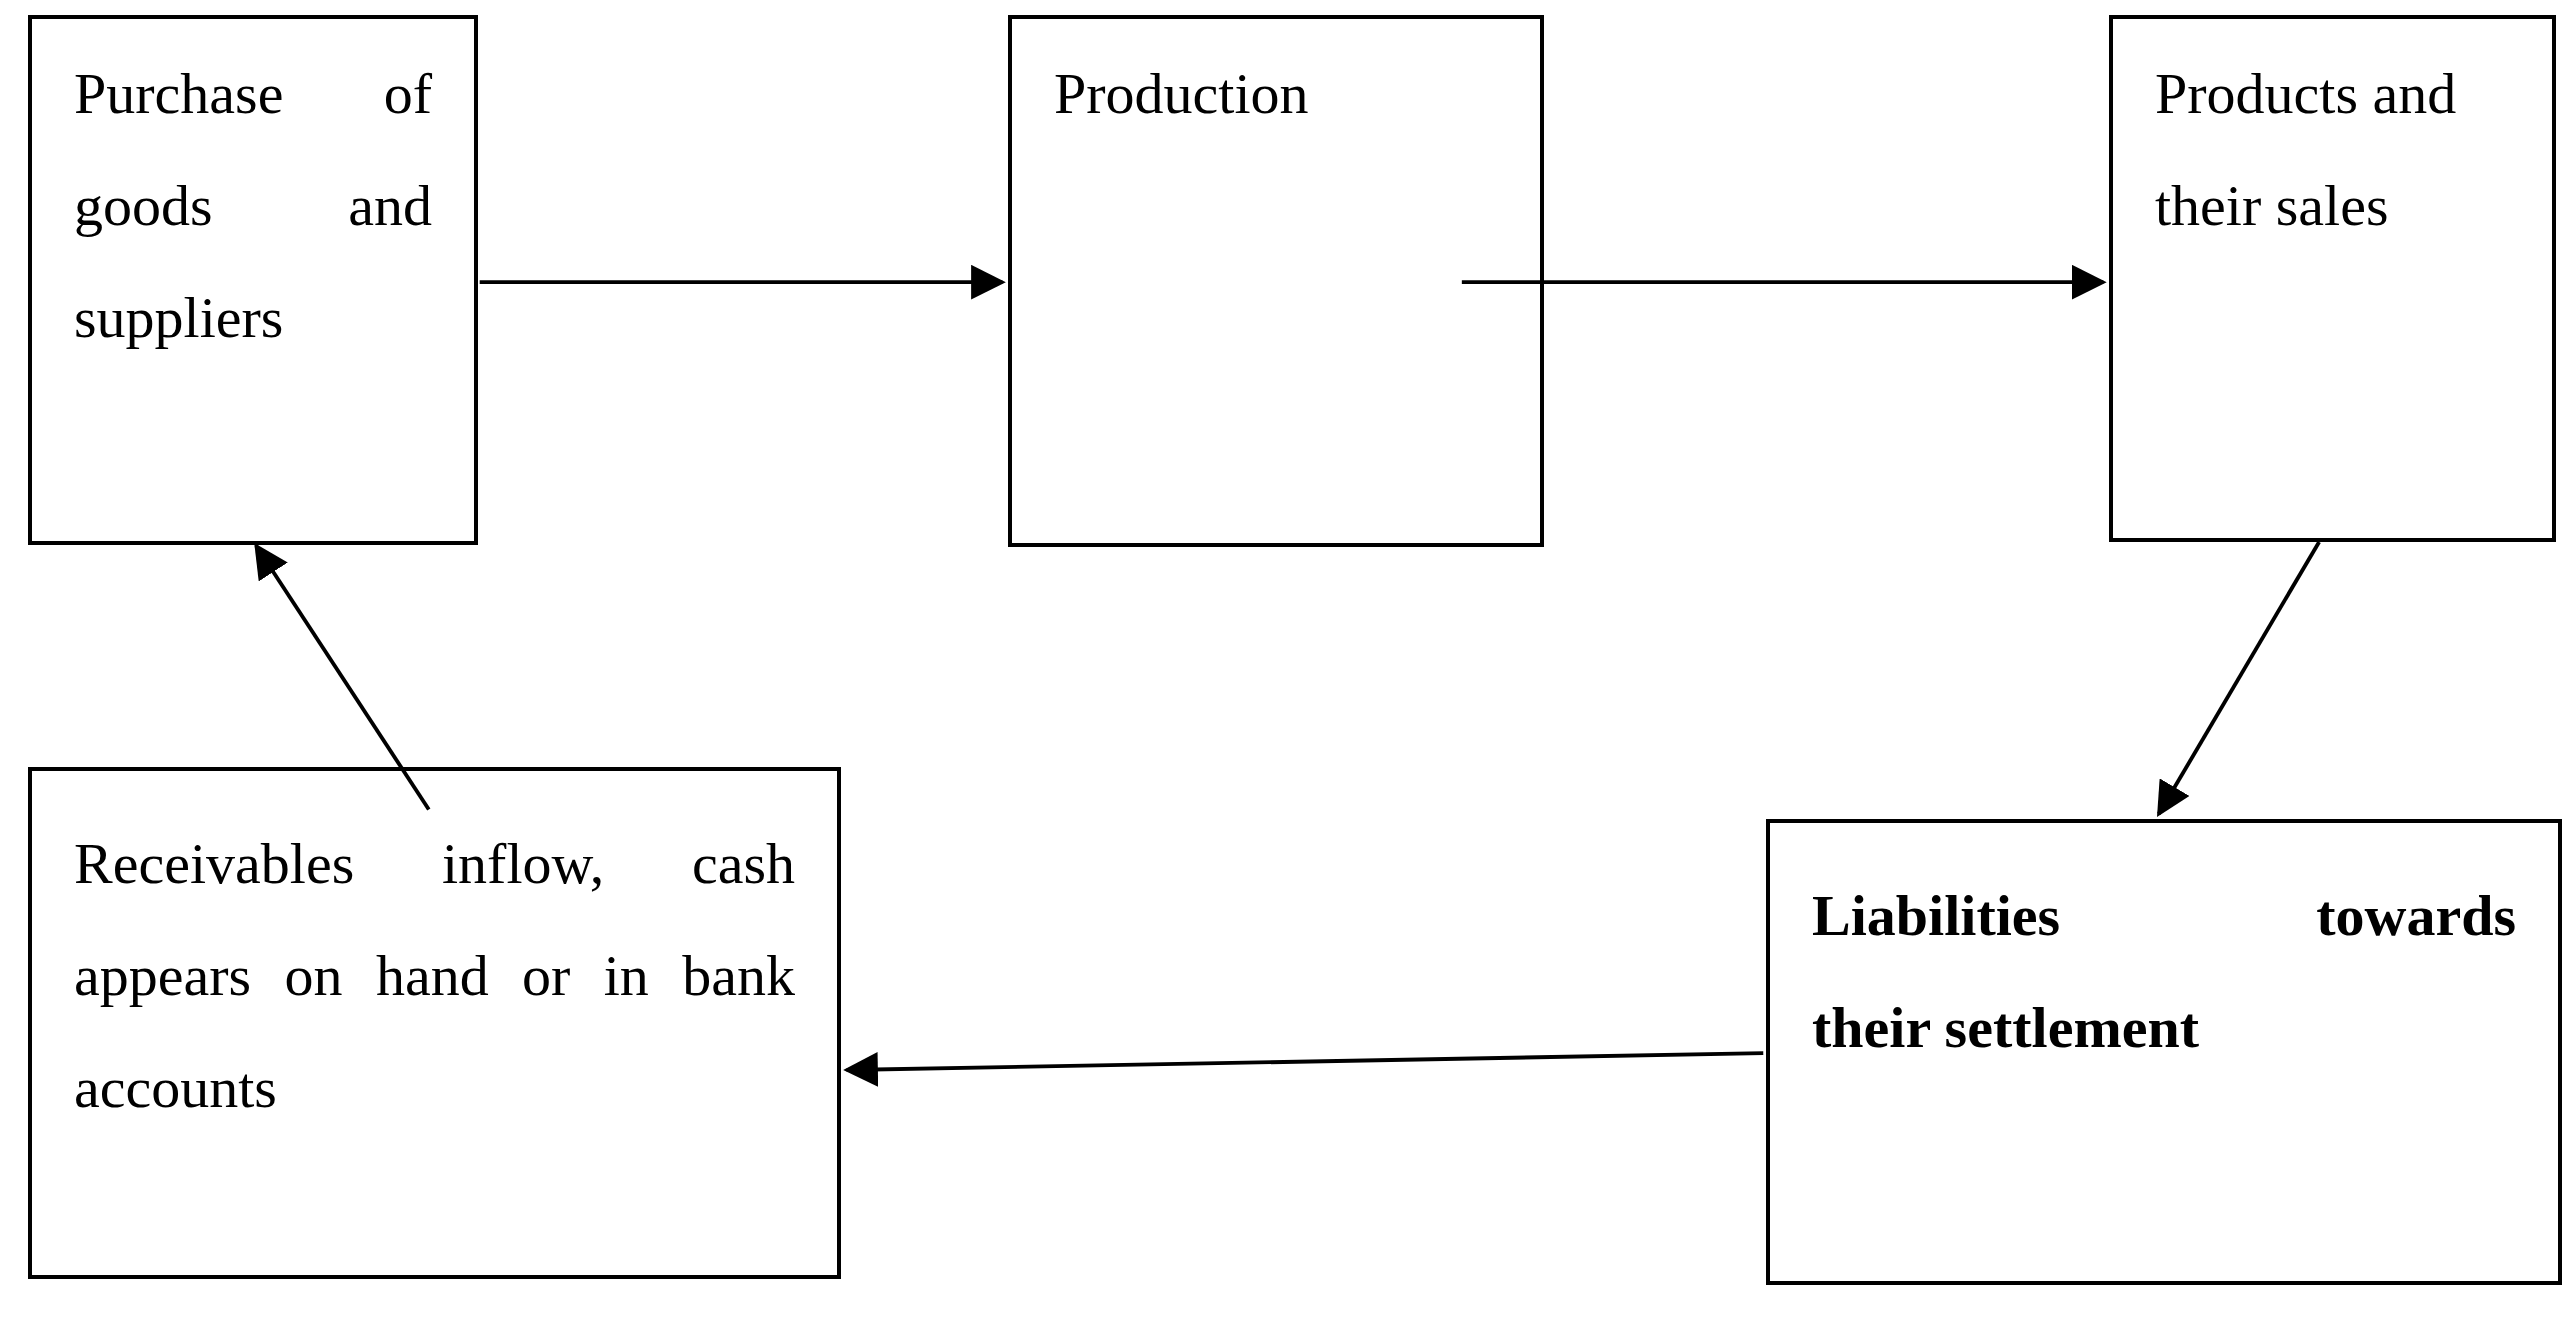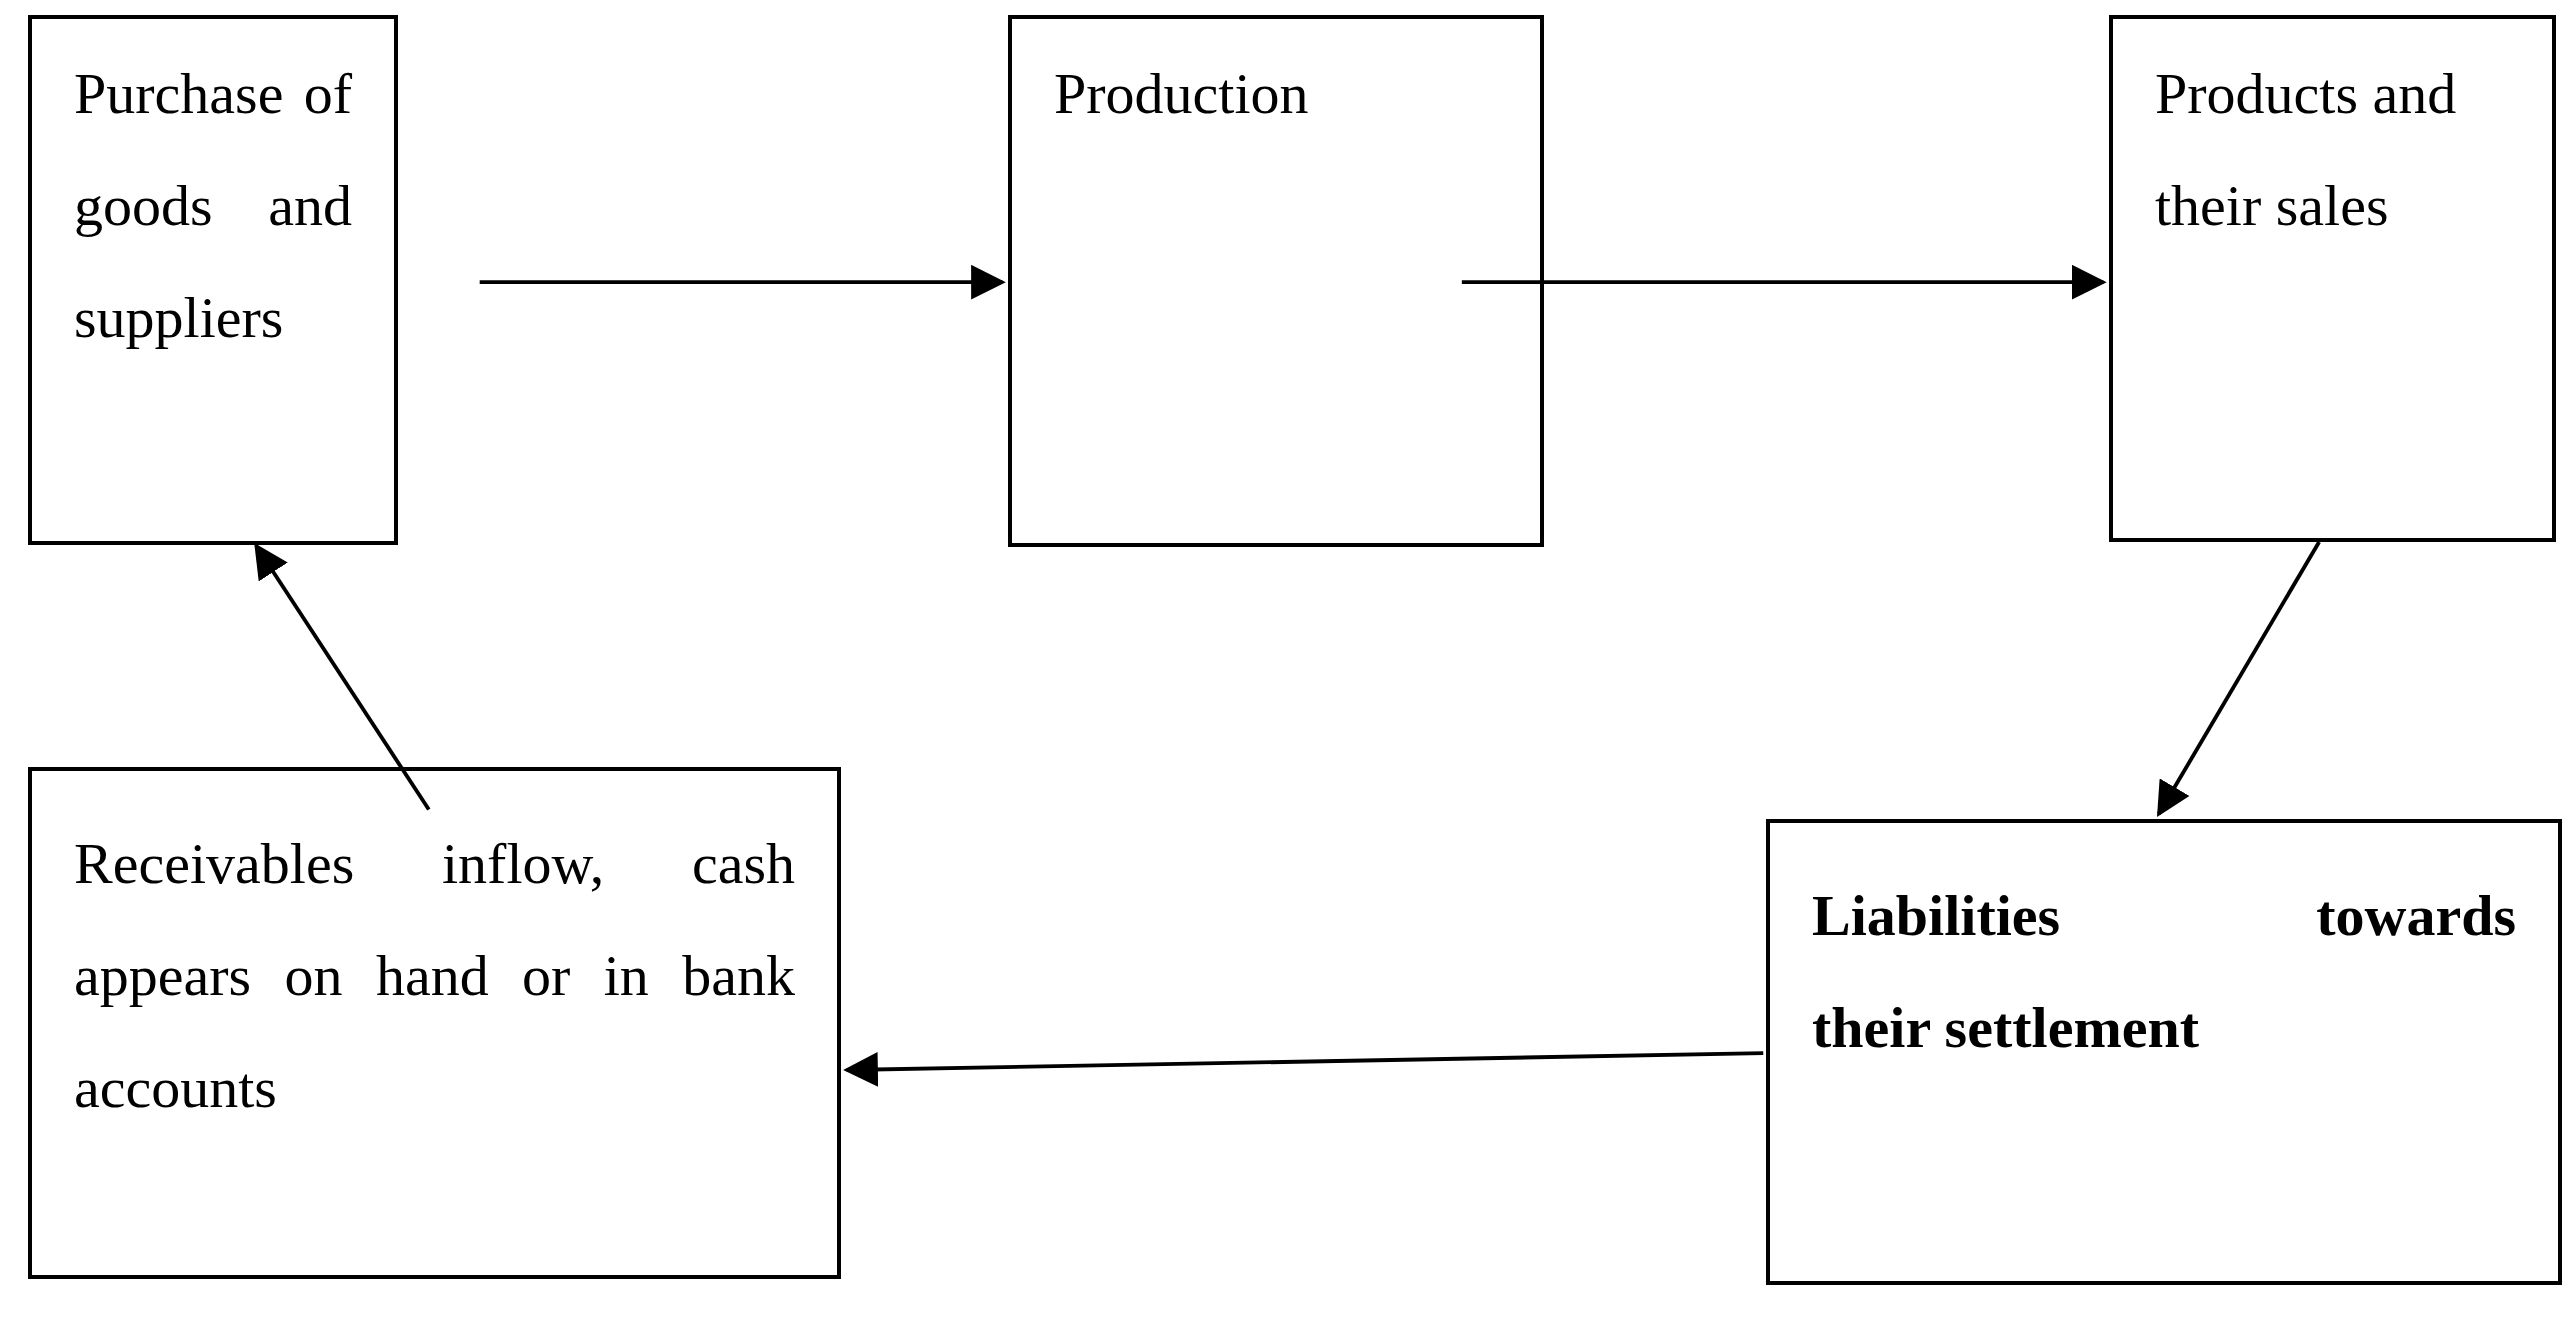--- a/index.html
+++ b/index.html
@@ -40,21 +40,21 @@
     height: 1336px;
     pointer-events: none;
   }
   .connectors line { stroke: #000000; stroke-width: 5; }
 </style>
 </head>
 <body>
 
 <div class="canvas">
 
-  <div class="node" style="left:28px; top:15.4px; width:370px; height:530px;">
+  <div class="node" style="left:28px; top:15.4px; width:450px; height:530px;">
     <span class="ln just">Purchase of</span>
     <span class="ln just">goods and</span>
     <span class="ln">suppliers</span>
   </div>
 
   <div class="node" style="left:1008px; top:15.4px; width:536px; height:532px;">
     <span class="ln">Production</span>
   </div>
 
   <div class="node" style="left:2109px; top:15.4px; width:447px; height:527px;">

